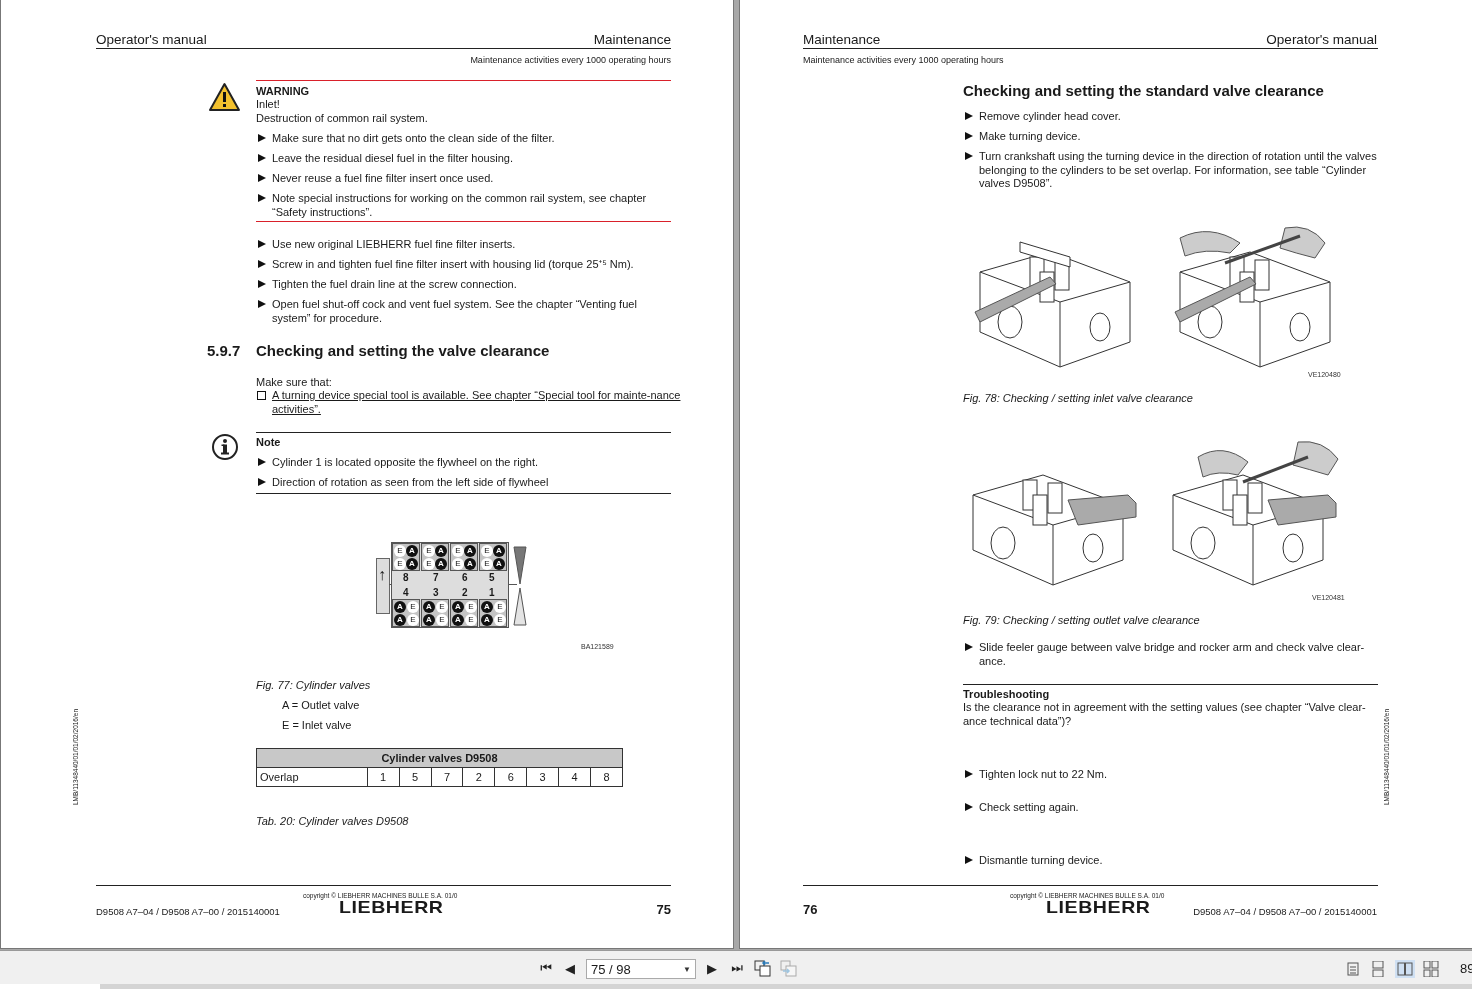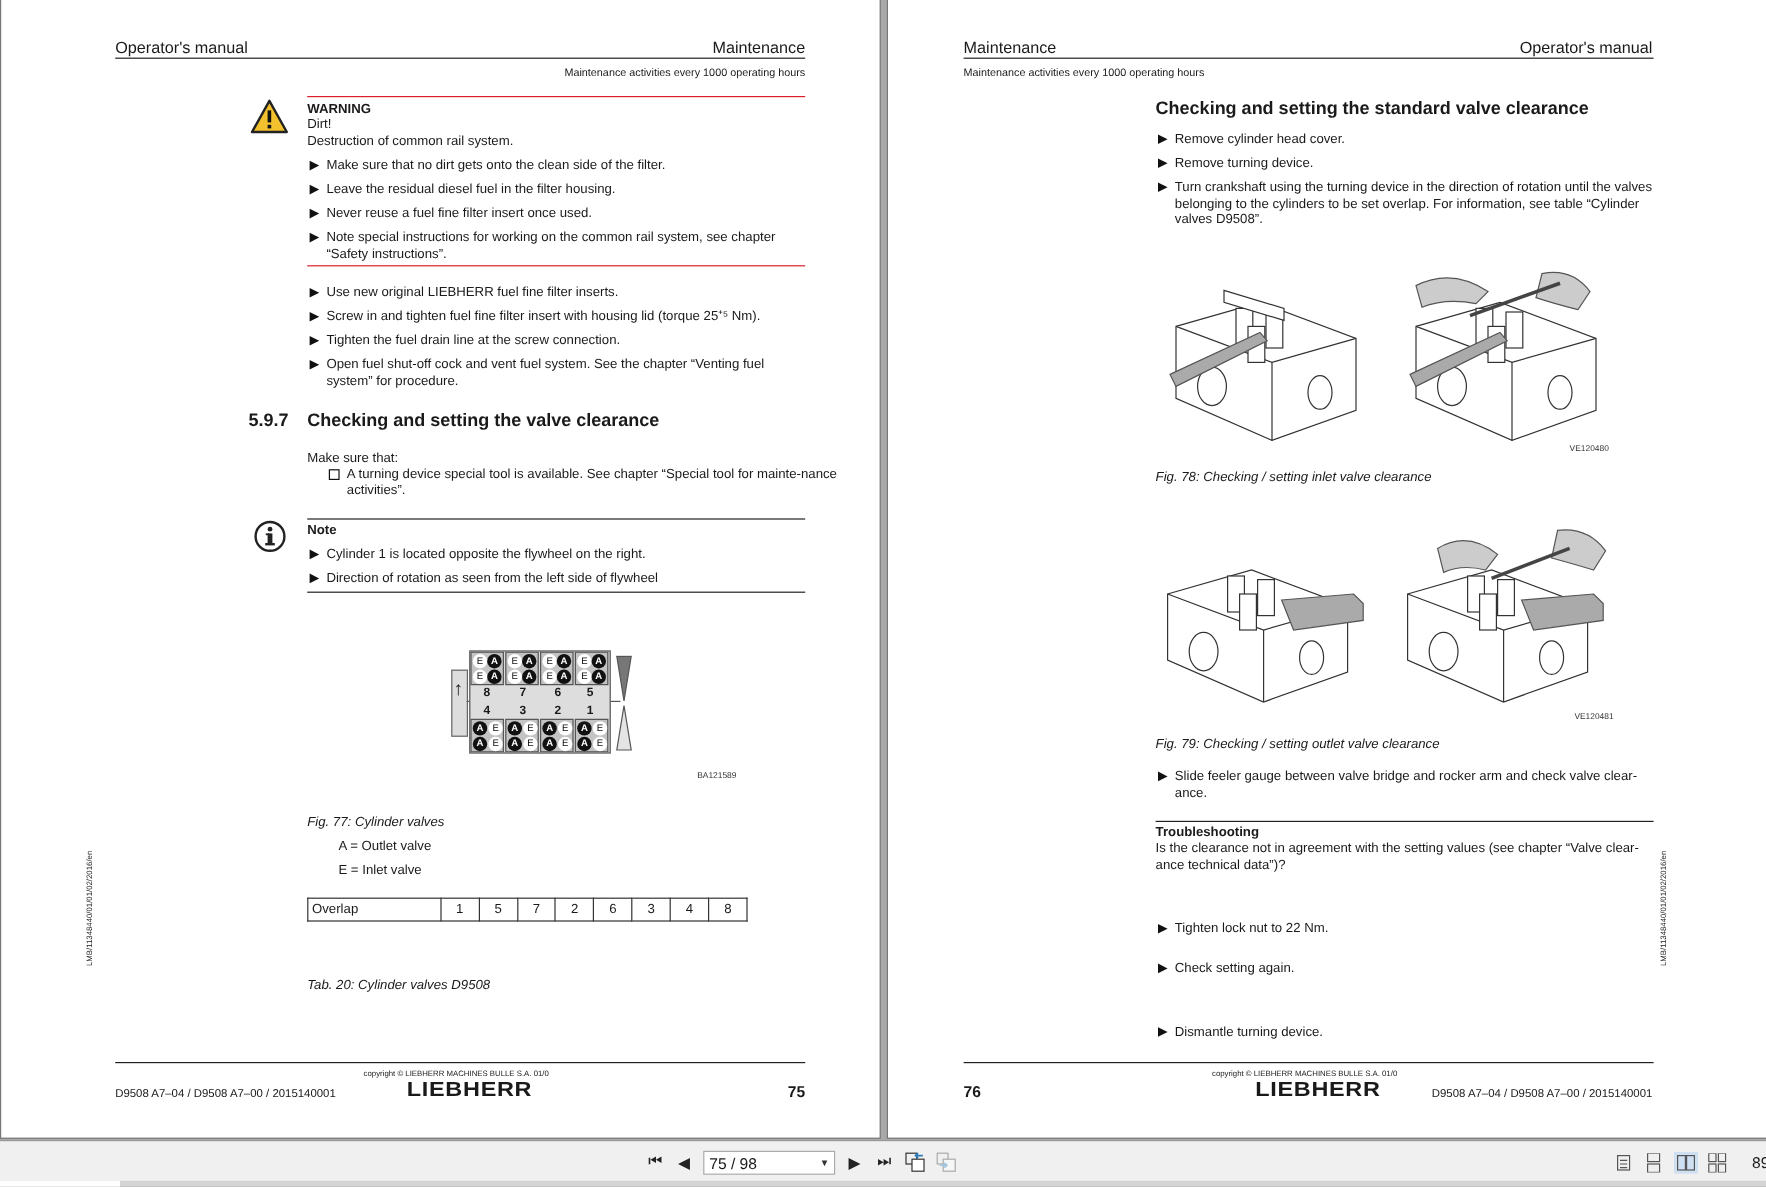--- a/index.html
+++ b/index.html
@@ -51,37 +51,37 @@
 
   <div class="abs" style="left:207px;top:82px;">
     <svg width="33" height="30" viewBox="0 0 33 30">
         <polygon points="16.5,2 31,28 2,28" fill="#f3c12e" stroke="#222" stroke-width="2" stroke-linejoin="round"></polygon>
         <rect x="15" y="10" width="3" height="10" fill="#111"></rect>
         <rect x="15" y="22" width="3" height="3" fill="#111"></rect>
       </svg>
   </div>
   <div class="red-line" style="left:255px;top:80px;width:415px;"></div>
   <div class="abs txt" style="left:255px;top:85px;font-weight:bold;">WARNING</div>
-  <div class="abs txt" style="left:255px;top:98px;">Dirt!</div>
+  <div class="abs txt" style="left:255px;top:98px;">Inlet!</div>
   <div class="abs txt" style="left:255px;top:112px;">Destruction of common rail system.</div>
   <div class="bul" style="left:255px;top:132px;width:400px;">Make sure that no dirt gets onto the clean side of the filter.</div>
   <div class="bul" style="left:255px;top:152px;width:400px;">Leave the residual diesel fuel in the filter housing.</div>
   <div class="bul" style="left:255px;top:172px;width:400px;">Never reuse a fuel fine filter insert once used.</div>
   <div class="bul" style="left:255px;top:192px;width:400px;">Note special instructions for working on the common rail system, see chapter “Safety instructions”.</div>
   <div class="red-line" style="left:255px;top:221px;width:415px;"></div>
 
   <div class="bul" style="left:255px;top:238px;width:400px;">Use new original LIEBHERR fuel fine filter inserts.</div>
   <div class="bul" style="left:255px;top:258px;width:400px;">Screw in and tighten fuel fine filter insert with housing lid (torque 25⁺⁵ Nm).</div>
   <div class="bul" style="left:255px;top:278px;width:400px;">Tighten the fuel drain line at the screw connection.</div>
   <div class="bul" style="left:255px;top:298px;width:385px;">Open fuel shut-off cock and vent fuel system. See the chapter “Venting fuel system” for procedure.</div>
 
   <div class="abs h2" style="left:206px;top:342px;">5.9.7</div>
   <div class="abs h2" style="left:255px;top:342px;">Checking and setting the valve clearance</div>
   <div class="abs txt" style="left:255px;top:376px;">Make sure that:</div>
-  <div class="chk" style="left:272px;top:389px;width:410px;">A turning device special tool is available. See chapter “Special tool for mainte-nance activities”.</div>
+  <div class="chk" style="left:255px;top:389px;width:410px;text-decoration:underline;">A turning device special tool is available. See chapter “Special tool for mainte-nance activities”.</div>
 
   <div class="blk-line" style="left:255px;top:432px;width:415px;"></div>
   <div class="abs" style="left:210px;top:433px;">
     <svg width="28" height="28" viewBox="0 0 28 28">
         <circle cx="14" cy="14" r="12" fill="#fff" stroke="#222" stroke-width="2"></circle>
         <circle cx="14" cy="8" r="2" fill="#222"></circle>
         <rect x="12" y="11.5" width="4" height="9" fill="#222"></rect>
         <rect x="10" y="19.5" width="8" height="2" fill="#222"></rect>
         <rect x="10.5" y="11.5" width="3" height="1.5" fill="#222"></rect>
       </svg>
@@ -162,20 +162,23 @@
         <polygon points="7,42 13,79 1,79" fill="#e4e4e4" stroke="#555"></polygon>
       </svg>
   </div>
   <div class="abs figid" style="left:580px;top:643px;">BA121589</div>
   <div class="abs cap" style="left:255px;top:679px;">Fig. 77: Cylinder valves</div>
   <div class="abs txt" style="left:281px;top:699px;text-align:center;">A = Outlet valve</div>
   <div class="abs txt" style="left:281px;top:719px;">E = Inlet valve</div>
 
   <table class="cv abs" style="left:255px;top:748px;width:367px;">
     <tbody>
+        <tr>
+          <td class="head" colspan="9">Cylinder valves D9508</td>
+        </tr>
     <tr>
       <td class="lbl">Overlap</td>
       <td class="num">1</td>
           <td class="num">5</td>
           <td class="num">7</td>
           <td class="num">2</td>
           <td class="num">6</td>
           <td class="num">3</td>
           <td class="num">4</td>
           <td class="num">8</td>
@@ -194,21 +197,21 @@
 </div>
 
 <div class="page" id="page-right">
   <div class="abs hdr" style="left:63px;top:32px;">Maintenance</div>
   <div class="abs hdr" style="right:95px;top:32px;">Operator's manual</div>
   <div class="hdr-line" style="left:63px;top:48px;width:575px;"></div>
   <div class="abs sub" style="left:63px;top:55px;">Maintenance activities every 1000 operating hours</div>
 
   <div class="abs h2" style="left:223px;top:82px;">Checking and setting the standard valve clearance</div>
   <div class="bul" style="left:223px;top:110px;width:400px;">Remove cylinder head cover.</div>
-  <div class="bul" style="left:223px;top:130px;width:400px;">Remove turning device.</div>
+  <div class="bul" style="left:223px;top:130px;width:400px;">Make turning device.</div>
   <div class="bul" style="left:223px;top:150px;width:400px;">Turn crankshaft using the turning device in the direction of rotation until the valves belonging to the cylinders to be set overlap. For information, see table “Cylinder valves D9508”.</div>
 
   <div class="abs" style="left:230px;top:222px;width:170px;height:148px;">
     <svg width="170" height="148" viewBox="0 0 170 148">
         <g fill="#fff" stroke="#333" stroke-width="1">
           <path d="M10,50 L80,30 L160,60 L160,120 L90,145 L10,110 Z"></path>
           <path d="M10,50 L90,80 L160,60"></path>
           <path d="M90,80 L90,145"></path>
           <ellipse cx="40" cy="100" rx="12" ry="16"></ellipse>
           <ellipse cx="130" cy="105" rx="10" ry="14"></ellipse>

